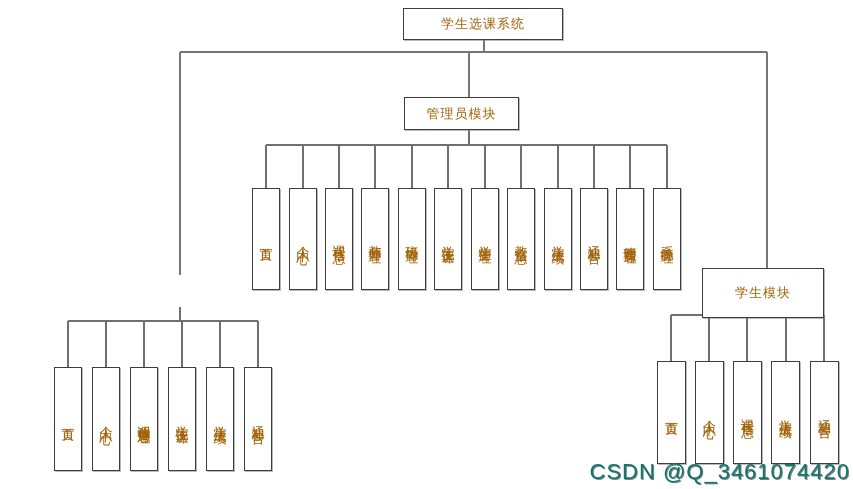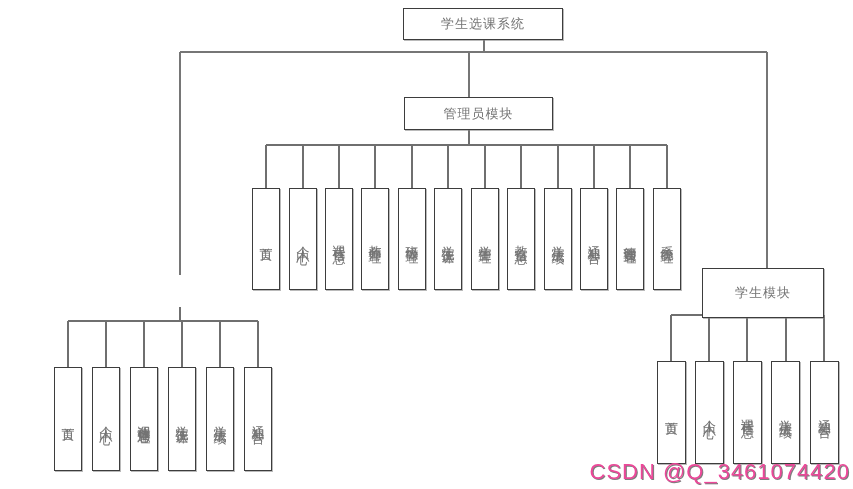--- a/index.html
+++ b/index.html
@@ -10,38 +10,38 @@
     font-family:"Liberation Sans","DejaVu Sans",sans-serif;
     overflow:hidden;
   }
   .lines{position:absolute;left:0;top:0;}
   .node{
     position:absolute;
     box-sizing:border-box;
     background:#ffffff;
     border:1px solid #3d3d3d;
     box-shadow:1px 1px 0 rgba(130,130,130,.55);
-    color:#737373;
+    color:#a16207;
     display:flex;align-items:center;justify-content:center;
     font-size:13px;
     text-align:right;
   }
   .hbox{letter-spacing:1px;white-space:nowrap;}
   .vbox{
     writing-mode:vertical-rl;
     text-orientation:upright;
     letter-spacing:2px;
     line-height:1;
   }
   .watermark{
     position:absolute;
     right:3px;bottom:4px;
     font-size:22px;
     letter-spacing:1px;
-    color:#ec4899;
+    color:#0f766e;
     text-shadow:1px 1px 0 #7e7e7e;
     white-space:nowrap;
     user-select:none;
   }
 </style>
 </head>
 <body>
 
 <div class="canvas">
 
@@ -57,21 +57,21 @@
     <path d="M180 307 V321 M68 321 H258
              M68 321 V367 M106 321 V367 M144 321 V367
              M182 321 V367 M220 321 V367 M258 321 V367" stroke="#6f6f6f" stroke-width="1.4" fill="none"></path>
 
     <path d="M766 303 V315 M671 315 H824
              M671 315 V361 M709 315 V361 M747 315 V361 M786 315 V361 M824 315 V361" stroke="#6f6f6f" stroke-width="1.4" fill="none"></path>
   </svg>
 
   <div class="node hbox" style="left:403px;top:8px;width:160px;height:32px">学生选课系统</div>
 
-  <div class="node hbox" style="left:404px;top:97px;width:149px;height:33px">管理员模块</div>
+  <div class="node hbox" style="left:404px;top:97px;width:115px;height:33px">管理员模块</div>
 
 
   <div class="node hbox" style="left:702px;top:268px;width:122px;height:50px">学生模块</div>
 
   <div class="node vbox" style="left:252px;top:188px;width:28px;height:102px">首页</div>
   <div class="node vbox" style="left:289px;top:188px;width:28px;height:102px">个人中心</div>
   <div class="node vbox" style="left:325px;top:188px;width:28px;height:102px">课程信息</div>
   <div class="node vbox" style="left:361px;top:188px;width:28px;height:102px">教师管理</div>
   <div class="node vbox" style="left:398px;top:188px;width:28px;height:102px">班级管理</div>
   <div class="node vbox" style="left:434px;top:188px;width:28px;height:102px">学生选课</div>

